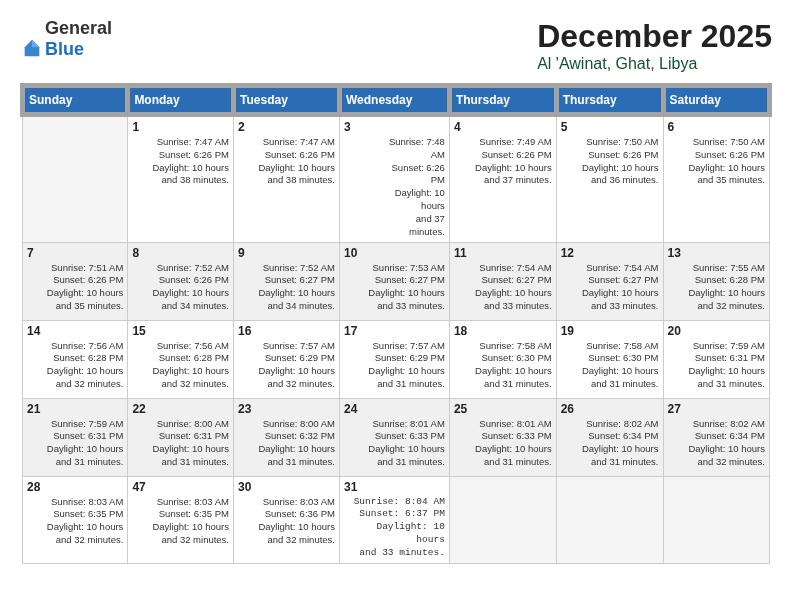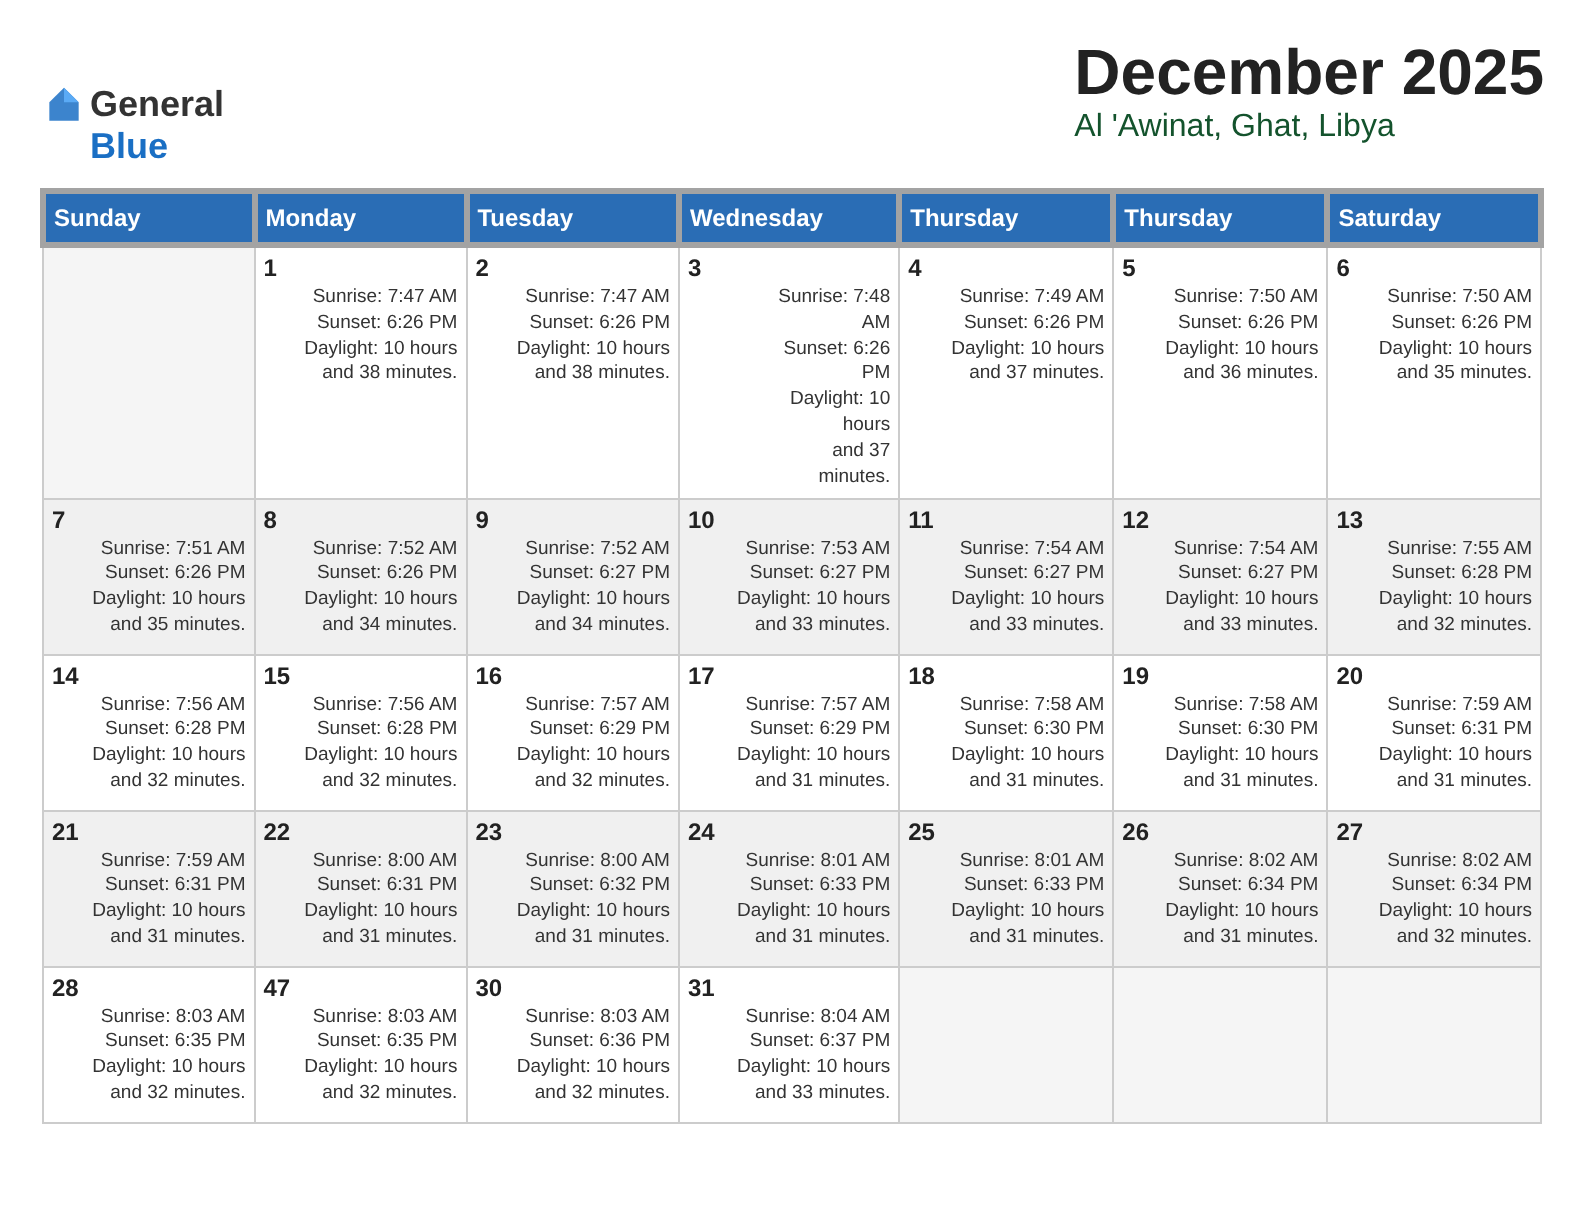--- a/index.html
+++ b/index.html
@@ -16,22 +16,21 @@
       padding: 18px 20px 12px 20px;
     }
     .header {
       display: flex;
       justify-content: space-between;
       align-items: flex-start;
       margin-bottom: 10px;
     }
     .logo {
       display: flex;
-      align-items: flex-start;
-      margin-top: 24px;
+      align-items: flex-end;
     }
     .logo-icon {
       width: 22px;
       height: 22px;
       margin-left: 1px;
       margin-right: 2px;
     }
     .title-block {
       text-align: left;
     }
@@ -48,21 +47,21 @@
       width: 100%;
       border-collapse: collapse;
     }
     .calendar th {
       background: #2a6db5;
       color: #fff;
       font-size: 12px;
       font-weight: bold;
       padding: 5px 4px;
       text-align: left;
-      border: 3px solid #a3a3a3;
+      border: 5px solid #a3a3a3;
     }
     .calendar td {
       border: 1px solid #ccc;
       vertical-align: top;
       padding: 3px 4px;
       width: 113px;
       height: 78px;
       background: #fff;
       font-size: 10px;
       color: #333;
@@ -335,21 +334,21 @@
           </td>
           <td>
             <span class="day-num">30</span>
             <div class="day-info" style="white-space: pre-line;">Sunrise: 8:03 AM
 Sunset: 6:36 PM
 Daylight: 10 hours
 and 32 minutes.</div>
           </td>
           <td>
             <span class="day-num">31</span>
-            <div class="day-info" style="white-space: pre-line;">Sunrise: 8:04 AM
+            <div class="day-info" style="white-space: pre-line; font-family: Liberation Mono, monospace;">Sunrise: 8:04 AM
 Sunset: 6:37 PM
 Daylight: 10 hours
 and 33 minutes.</div>
           </td>
           <td class="empty"></td>
           <td class="empty"></td>
           <td class="empty"></td>
         </tr>
       </tbody>
   </table>

